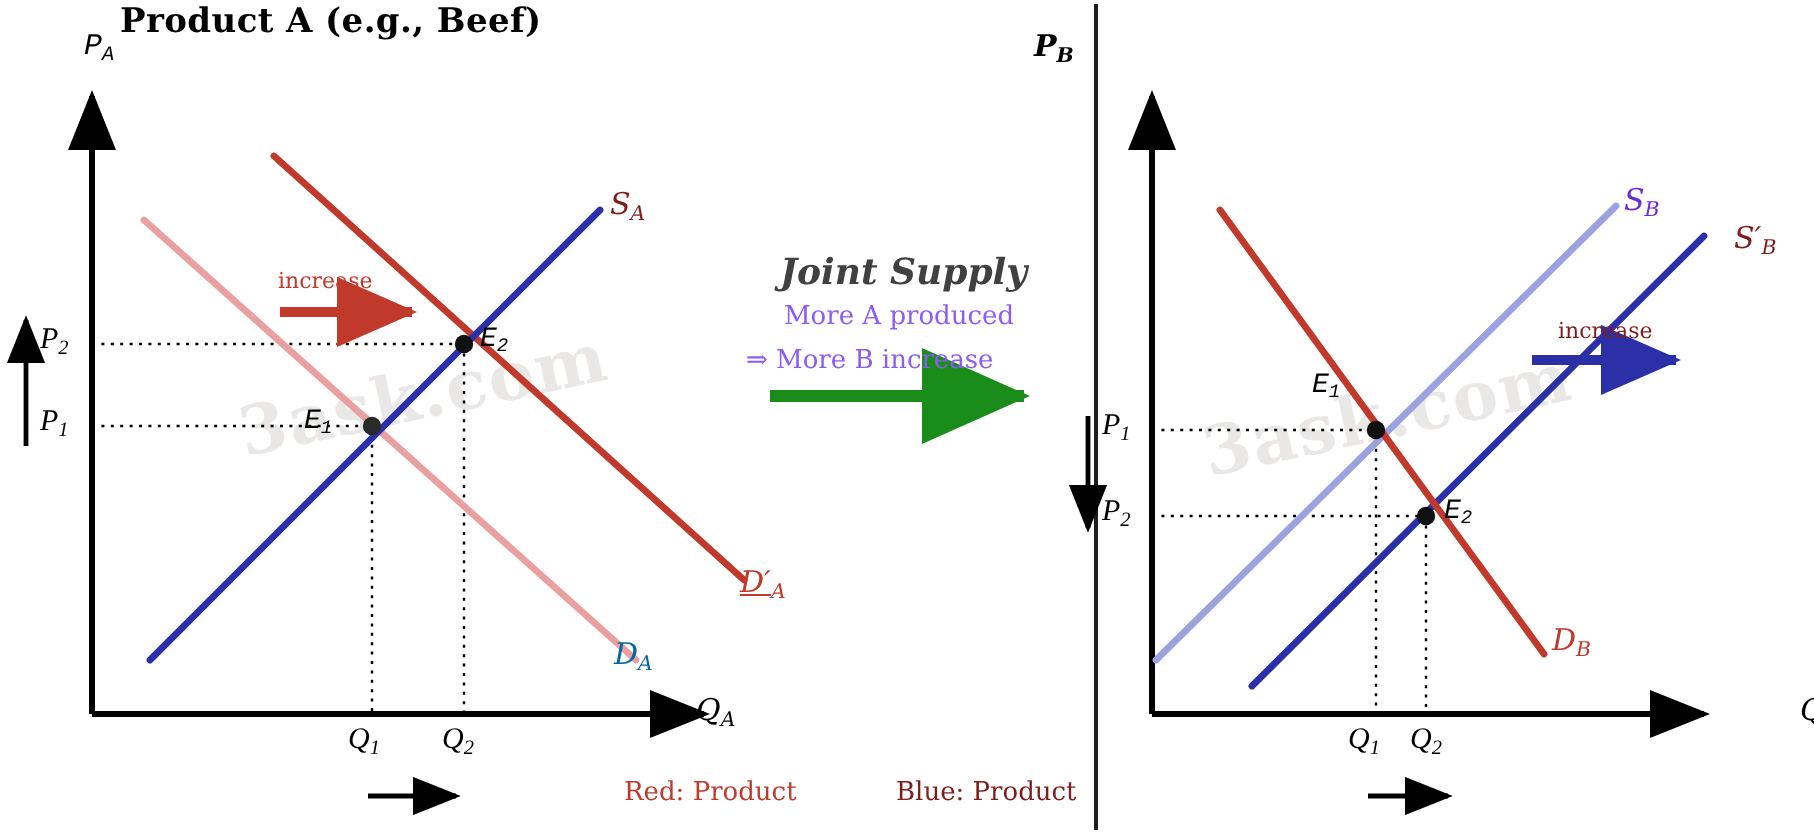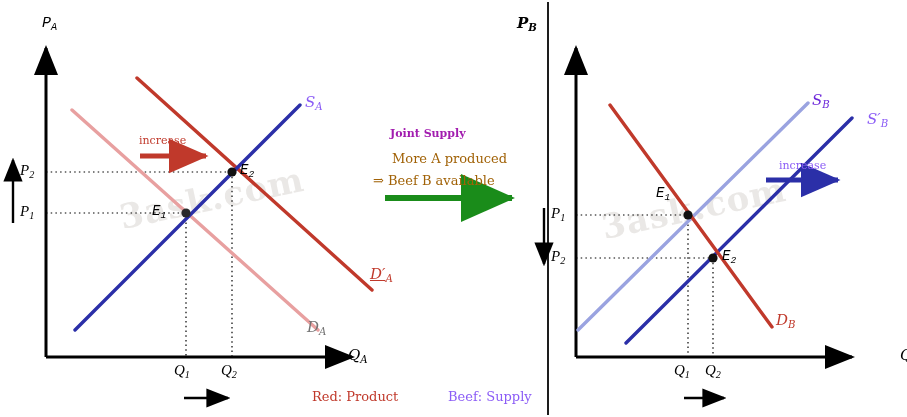--- a/index.html
+++ b/index.html
@@ -8,26 +8,26 @@
   #stage{position:absolute;left:0;top:0;width:907px;height:417px;}
   svg.layer{position:absolute;left:0;top:0;width:907px;height:417px;overflow:visible;}
 
   .lbl{position:absolute;white-space:nowrap;line-height:1;}
   .title{font-size:17px;font-weight:bold;font-family:"DejaVu Serif",serif;letter-spacing:.2px;}
   .axname{font-size:15px;font-style:italic;font-family:"DejaVu Serif",serif;}
   .tick{font-size:15px;font-style:italic;font-family:Liberation Serif, serif;}
   .curve-lbl{font-size:15px;font-style:italic;font-family:"DejaVu Serif",serif;}
   .eq-lbl{font-size:14px;font-style:italic;font-family:Liberation Mono, monospace;}
   .small-note{font-size:11px;font-family:"DejaVu Serif",serif;}
-  .joint-title{font-size:11px;font-weight:bold;color:#a21caf;font-family:"DejaVu Serif",serif;}
-  .joint-line{font-size:13px;color:#a16207;font-family:"DejaVu Serif",serif;}
+  .joint-title{font-size:18px;font-weight:bold;color:#404040;font-family:"DejaVu Serif",serif;font-style:italic;}
+  .joint-line{font-size:13px;color:#8b5cf6;font-family:"DejaVu Serif",serif;}
   .legend{font-size:13px;font-family:"DejaVu Serif",serif;}
   .red{color:#c0392b;}
-  .blue{color:#8b5cf6;}
-  .pinkish{color:#737373;}
+  .blue{color:#7f1d1d;}
+  .pinkish{color:#0369a1;}
   .lightblue{color:#6d28d9;}
   .sub{font-size:.68em;vertical-align:-.28em;font-style:italic;}
   .prime{font-style:italic;}
   .watermark{position:absolute;font-family:"DejaVu Serif",serif;font-size:34px;
      font-weight:bold;color:rgba(160,150,140,.22);letter-spacing:1px;
      transform:rotate(-12deg);pointer-events:none;}
 </style>
 </head>
 <body>
 
@@ -104,20 +104,21 @@
     <circle cx="688" cy="215" r="4.6" fill="#111"></circle>
     <circle cx="713" cy="258" r="4.6" fill="#111"></circle>
 
     <line x1="766" y1="180" x2="838" y2="180" stroke="#2b2fa8" stroke-width="5" marker-end="url(#ahBlue)"></line>
 
     <line x1="544" y1="208" x2="544" y2="264" stroke="#000" stroke-width="2.4" marker-end="url(#ahBlack)"></line>
 
     <line x1="684" y1="398" x2="724" y2="398" stroke="#000" stroke-width="2.4" marker-end="url(#ahBlack)"></line>
   </svg>
 
+  <div class="lbl title" style="left:60px;top:3px;">Product A (e.g., Beef)</div>
 
   <div class="lbl axname" style="left:42px;top:16px;font-family:Liberation Mono, monospace;">
     <span>P</span><span class="sub">A</span>
   </div>
   <div class="lbl axname" style="left:348px;top:348px;">
     <span>Q</span><span class="sub">A</span>
   </div>
 
   <div class="lbl tick" style="left:20px;top:163px;">
     <span>P</span><span class="sub">2</span>
@@ -132,38 +133,38 @@
   <div class="lbl tick" style="left:221px;top:363px;">
     <span>Q</span><span class="sub">2</span>
   </div>
 
   <div class="lbl curve-lbl blue" style="left:305px;top:95px;">
     <span>S</span><span class="sub">A</span>
   </div>
   <div class="lbl curve-lbl pinkish" style="left:307px;top:320px;">
     <span>D</span><span class="sub">A</span>
   </div>
-  <div class="lbl curve-lbl red" style="left:370px;top:267px;text-decoration:underline;">
+  <div class="lbl curve-lbl red" style="left:370px;top:284px;text-decoration:underline;">
     <span>D</span><span class="prime">′</span><span class="sub">A</span>
   </div>
 
   <div class="lbl eq-lbl" style="left:152px;top:204px;">
     <span>E</span><span class="sub">1</span>
   </div>
   <div class="lbl eq-lbl" style="left:240px;top:163px;">
     <span>E</span><span class="sub">2</span>
   </div>
 
   <div class="lbl small-note red" style="left:139px;top:135px;">increase</div>
 
   <div class="lbl joint-title" style="left:390px;top:128px;">Joint Supply</div>
   <div class="lbl joint-line" style="left:392px;top:152px;">More A produced</div>
   <div class="lbl joint-line" style="left:373px;top:174px;">
     <span>⇒</span>
-    <span>Beef B available</span>
+    <span>More B increase</span>
   </div>
 
 
   <div class="lbl axname" style="left:517px;top:16px;font-weight:bold;">
     <span>P</span><span class="sub">B</span>
   </div>
   <div class="lbl axname" style="left:900px;top:348px;">
     <span>Q</span><span class="sub">B</span>
   </div>
 
@@ -194,15 +195,15 @@
   <div class="lbl eq-lbl" style="left:656px;top:186px;">
     <span>E</span><span class="sub">1</span>
   </div>
   <div class="lbl eq-lbl" style="left:722px;top:249px;">
     <span>E</span><span class="sub">2</span>
   </div>
 
   <div class="lbl small-note blue" style="left:779px;top:160px;">increase</div>
 
   <div class="lbl legend red" style="left:312px;top:390px;">Red: Product</div>
-  <div class="lbl legend blue" style="left:448px;top:390px;">Beef: Supply</div>
+  <div class="lbl legend blue" style="left:448px;top:390px;">Blue: Product</div>
 
 </div>
 
 </body></html>

